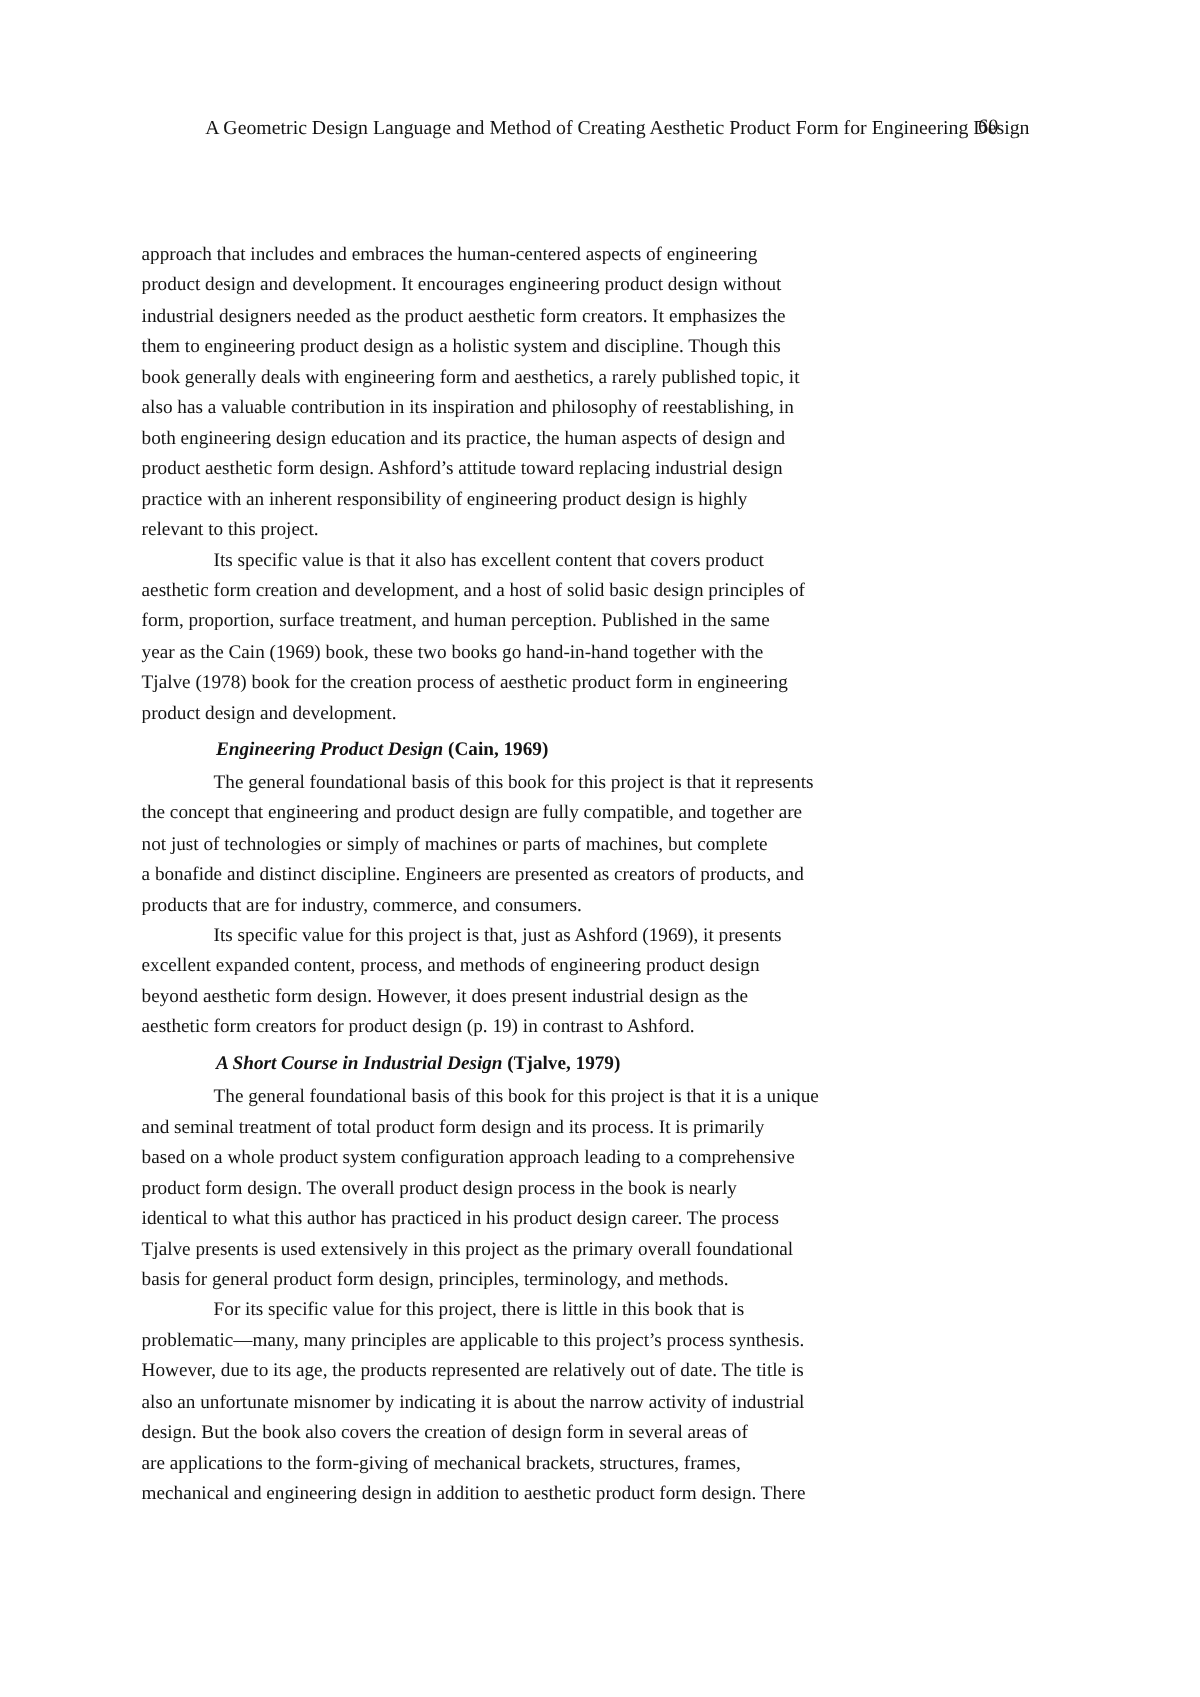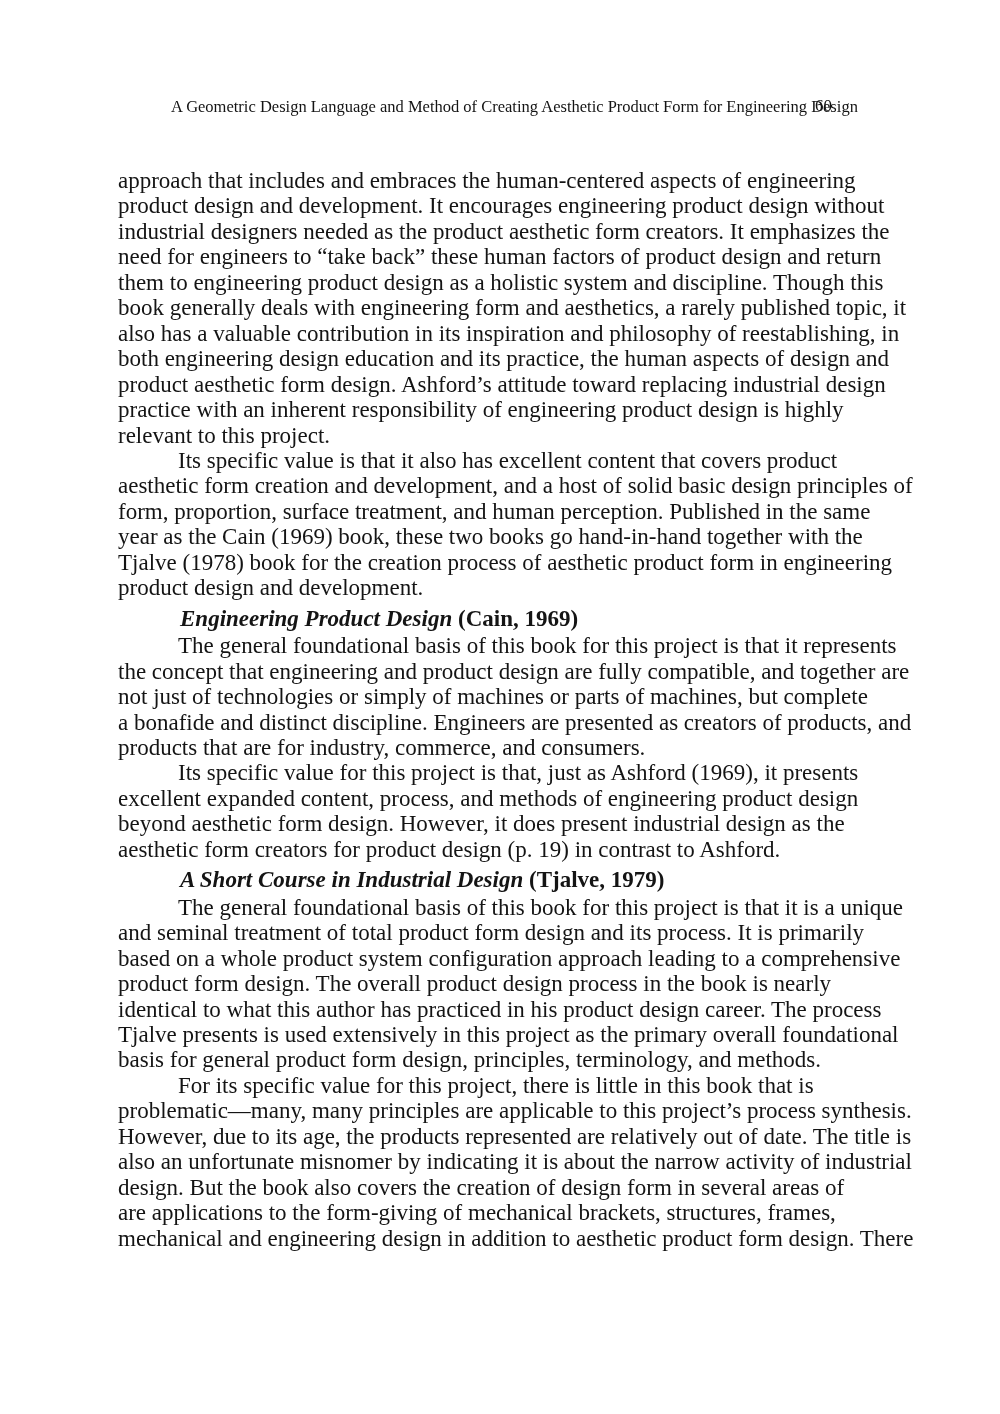--- a/index.html
+++ b/index.html
@@ -22,23 +22,23 @@
   }
   .page-number {
     position: absolute;
     top: 96px;
     left: 815px;
     font-size: 17px;
   }
   .page-body {
     position: absolute;
     left: 118px;
-    top: 168px;
+    top: 200px;
     width: 792px;
-    font-size: 23px;
+    font-size: 16px;
     line-height: 25.45px;
   }
   .paragraph { margin: 0; }
   .line { white-space: nowrap; }
   .first-indent { padding-left: 60px; }
   .heading {
     margin-top: 5px;
     margin-bottom: 2px;
     padding-left: 62px;
     font-weight: bold;
@@ -51,21 +51,20 @@
 
 <div class="running-head">A Geometric Design Language and Method of Creating Aesthetic Product Form for Engineering Design</div>
 
 <div class="page-number">60</div>
 
 <div class="page-body">
     <div class="paragraph">
       <div class="line">approach that includes and embraces the human-centered aspects of engineering</div>
       <div class="line">product design and development. It encourages engineering product design without</div>
       <div class="line">industrial designers needed as the product aesthetic form creators. It emphasizes the</div>
-      <div class="line">need for engineers to “take back” these human factors of product design and return</div>
       <div class="line">them to engineering product design as a holistic system and discipline. Though this</div>
       <div class="line">book generally deals with engineering form and aesthetics, a rarely published topic, it</div>
       <div class="line">also has a valuable contribution in its inspiration and philosophy of reestablishing, in</div>
       <div class="line">both engineering design education and its practice, the human aspects of design and</div>
       <div class="line">product aesthetic form design. Ashford’s attitude toward replacing industrial design</div>
       <div class="line">practice with an inherent responsibility of engineering product design is highly</div>
       <div class="line">relevant to this project.</div>
     </div>
     <div class="paragraph">
       <div class="line first-indent">Its specific value is that it also has excellent content that covers product</div>

